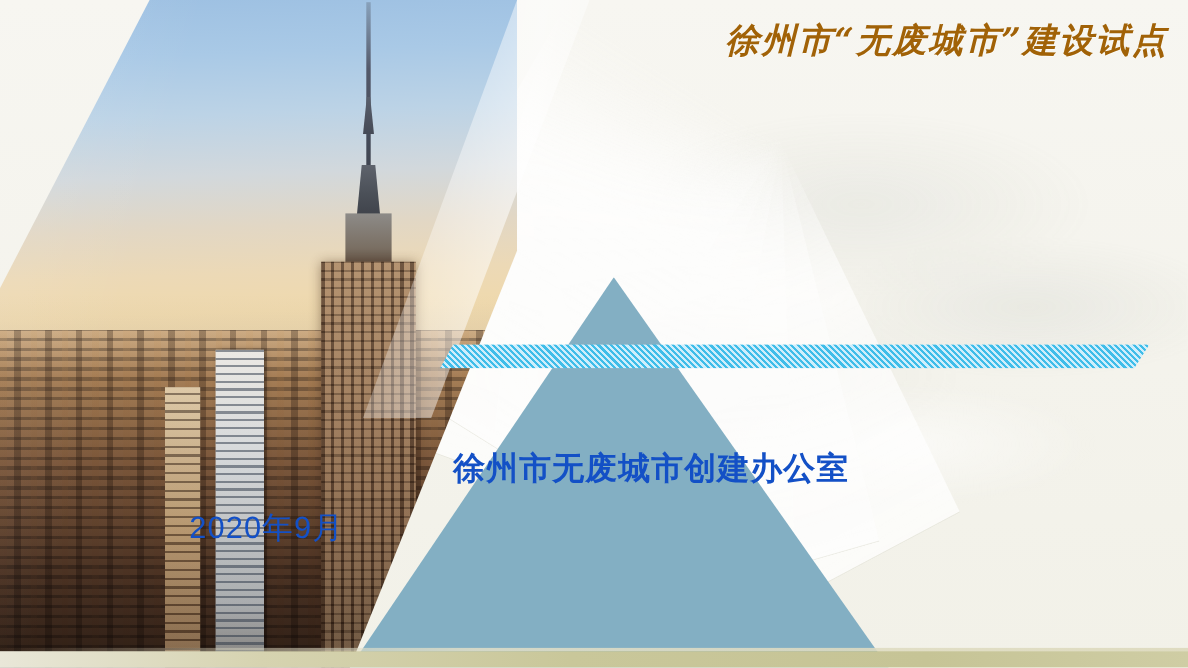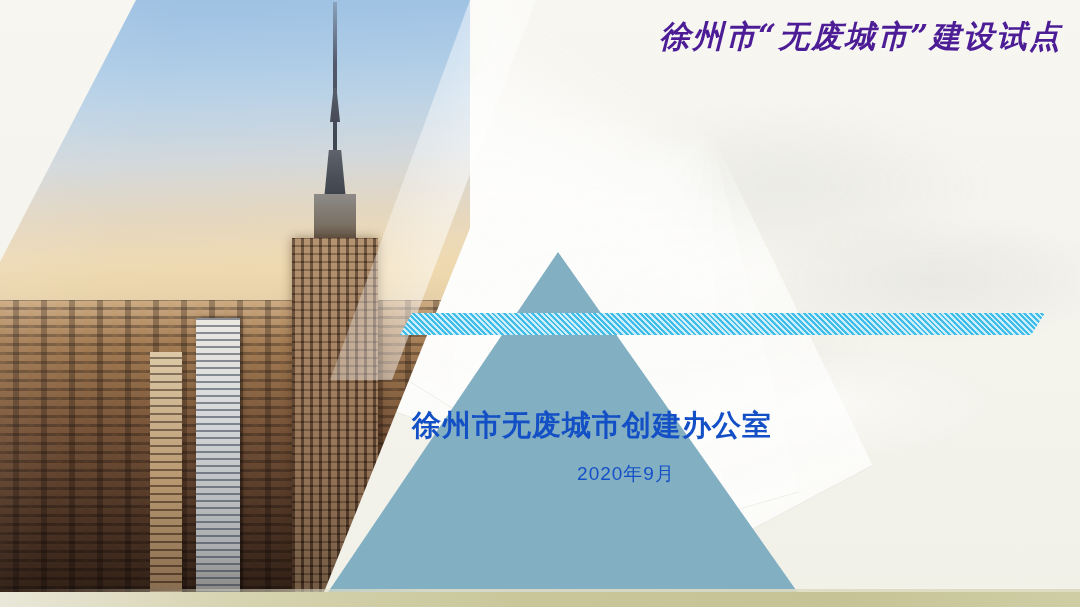--- a/index.html
+++ b/index.html
@@ -187,21 +187,21 @@
 
   
   .header-text {
     position: absolute;
     right: 18px; top: 16px;
     font-family: "DejaVu Serif", "Liberation Serif", serif;
     font-size: 31px;
     font-weight: 700;
     font-style: italic;
     letter-spacing: 2px;
-    color: #4c1d95;
+    color: #a16207;
     text-shadow: 0 1px 0 rgba(255,255,255,.55);
     white-space: nowrap;
   }
 
   
   .main-title {
     position: absolute;
     left: 406px; top: 246px;
     font-size: 44px;
     font-weight: 700;
@@ -230,23 +230,23 @@
     text-align: center;
     padding-left: 104px;
     font-size: 29px;
     font-weight: 700;
     color: #1350c6;
     letter-spacing: 1px;
   }
   .date-line {
     position: absolute;
     left: 0; right: 0; top: 461px;
-    text-align: center;
+    text-align: left;
     padding-left: 172px;
-    font-size: 19px;
+    font-size: 28px;
     font-weight: 400;
     color: #1350c6;
     letter-spacing: 1px;
   }
 </style>
 </head>
 <body>
 
 <div id="slide">
 

